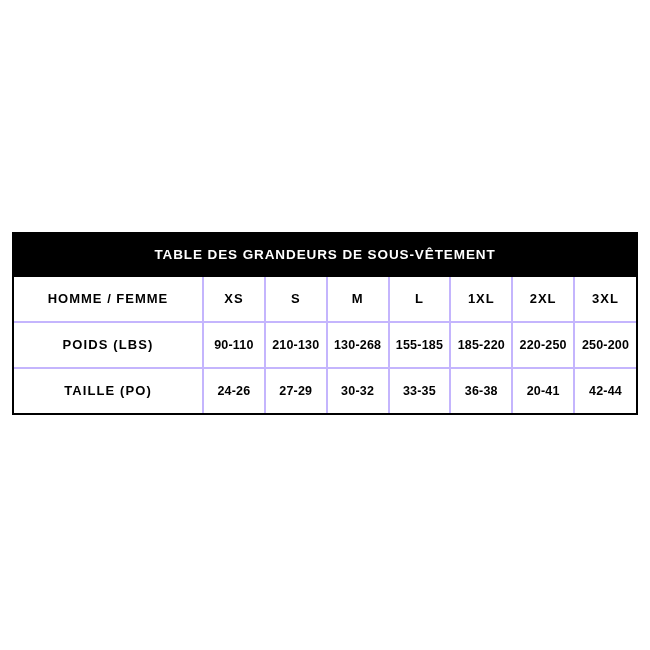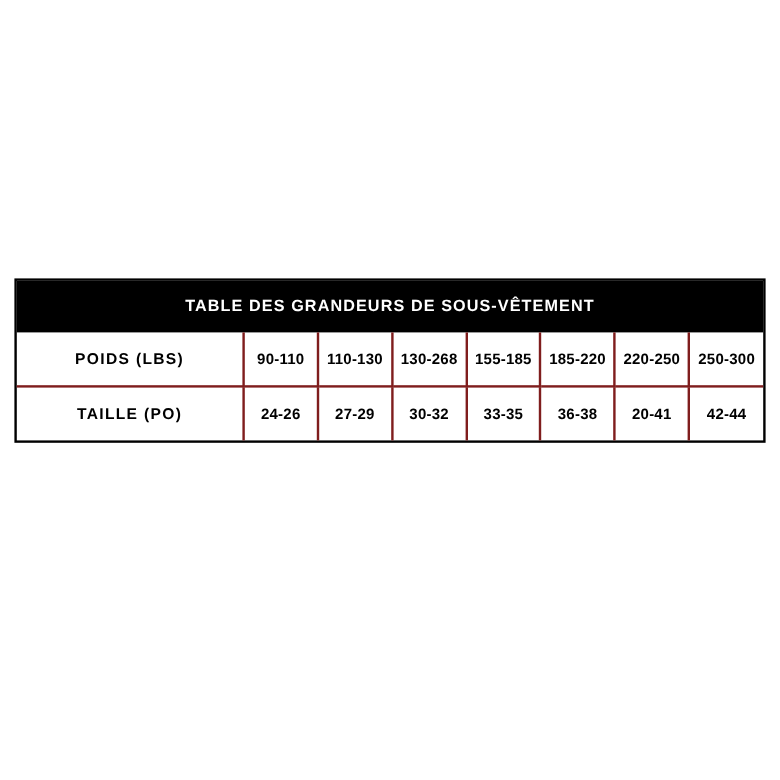--- a/index.html
+++ b/index.html
@@ -38,21 +38,21 @@
     letter-spacing: 0.9px;
     text-transform: uppercase;
     line-height: 1.1;
   }
   table.chart {
     width: 100%;
     border-collapse: collapse;
     table-layout: fixed;
   }
   table.chart td {
-    border: 2px solid #7f1d1d;
+    border: 2px solid #c4b5fd;
     font-size: 13px;
     font-weight: bold;
     text-align: center;
     color: #000000;
     height: 40px;
     padding: 2px 1px;
     letter-spacing: 0.5px;
     white-space: nowrap;
     overflow: hidden;
   }
@@ -79,29 +79,39 @@
 <body>
 
 <div class="page">
 
   <div class="size-chart">
 
     <div class="chart-title-bar">TABLE DES GRANDEURS DE SOUS-VÊTEMENT</div>
 
     <table class="chart">
       <tbody>
+        <tr class="header-row">
+          <td>HOMME / FEMME</td>
+          <td>XS</td>
+          <td>S</td>
+          <td>M</td>
+          <td>L</td>
+          <td>1XL</td>
+          <td>2XL</td>
+          <td>3XL</td>
+        </tr>
         <tr>
           <td>POIDS (LBS)</td>
           <td class="data-cell">90-110</td>
-          <td class="data-cell">110-130</td>
+          <td class="data-cell">210-130</td>
           <td class="data-cell">130-268</td>
           <td class="data-cell">155-185</td>
           <td class="data-cell">185-220</td>
           <td class="data-cell">220-250</td>
-          <td class="data-cell">250-300</td>
+          <td class="data-cell">250-200</td>
         </tr>
         <tr>
           <td>TAILLE (PO)</td>
           <td class="data-cell">24-26</td>
           <td class="data-cell">27-29</td>
           <td class="data-cell">30-32</td>
           <td class="data-cell">33-35</td>
           <td class="data-cell">36-38</td>
           <td class="data-cell">20-41</td>
           <td class="data-cell">42-44</td>

